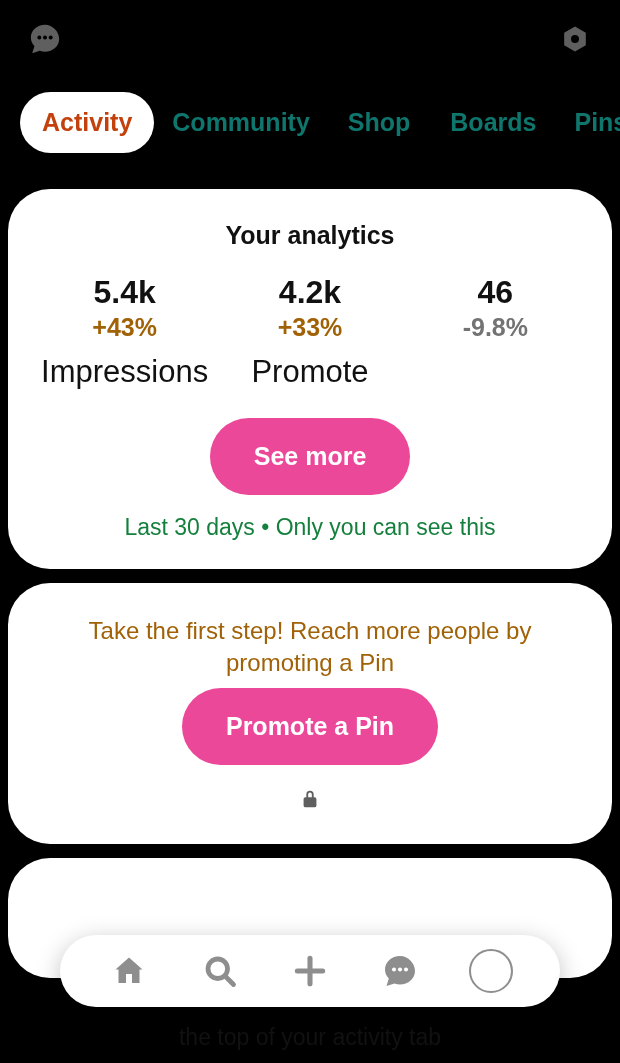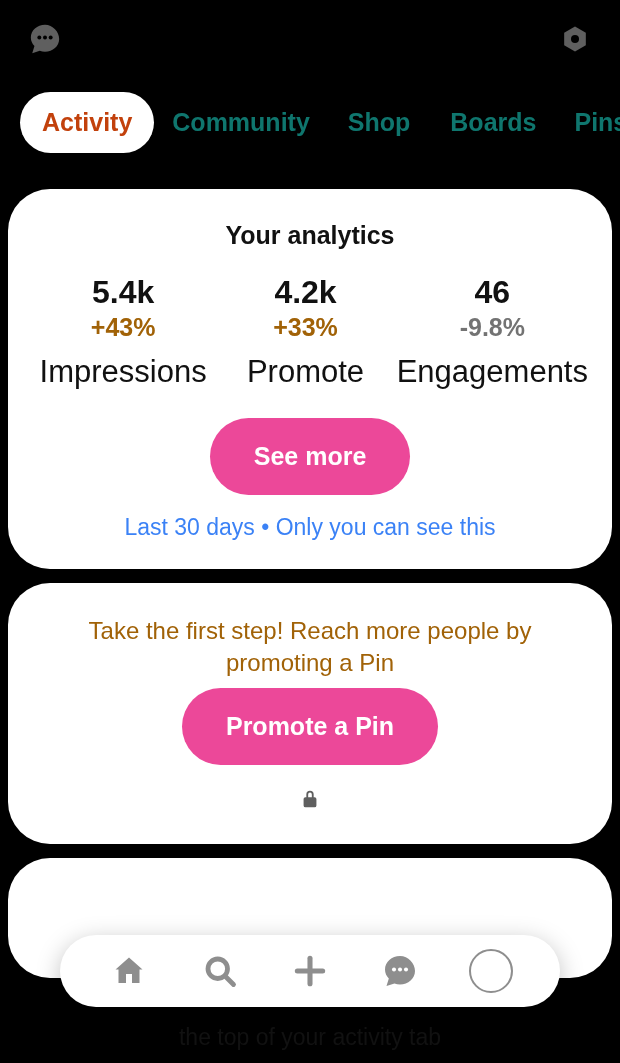--- a/index.html
+++ b/index.html
@@ -99,21 +99,21 @@
       font-size: 25px;
       font-weight: 700;
       padding: 24px 44px;
       border-radius: 50px;
       border: none;
       cursor: pointer;
       margin-bottom: 19px;
     }
     .card-footer {
       font-size: 23px;
-      color: #3b82f6;
+      color: #15803d;
       font-weight: 400;
     }
     .promote-card .prompt-text {
       font-size: 24px;
       color: #a16207;
       line-height: 1.35;
       margin-bottom: 8px;
       padding: 0 2px;
     }
     .lock-row {
@@ -207,21 +207,20 @@
       <div class="stat-label">Impressions</div>
     </div>
     <div class="stat">
       <div class="stat-value">4.2k</div>
       <div class="stat-delta delta-pos">+33%</div>
       <div class="stat-label">Promote</div>
     </div>
     <div class="stat">
       <div class="stat-value">46</div>
       <div class="stat-delta delta-neg">-9.8%</div>
-      <div class="stat-label">Engagements</div>
     </div>
   </div>
   <button class="pill-button">See more</button>
   <div class="card-footer">Last 30 days • Only you can see this</div>
 </div>
 
 <div class="card promote-card">
   <div class="prompt-text">Take the first step! Reach more people by promoting a Pin</div>
   <button class="pill-button">Promote a Pin</button>
   <div class="lock-row">

